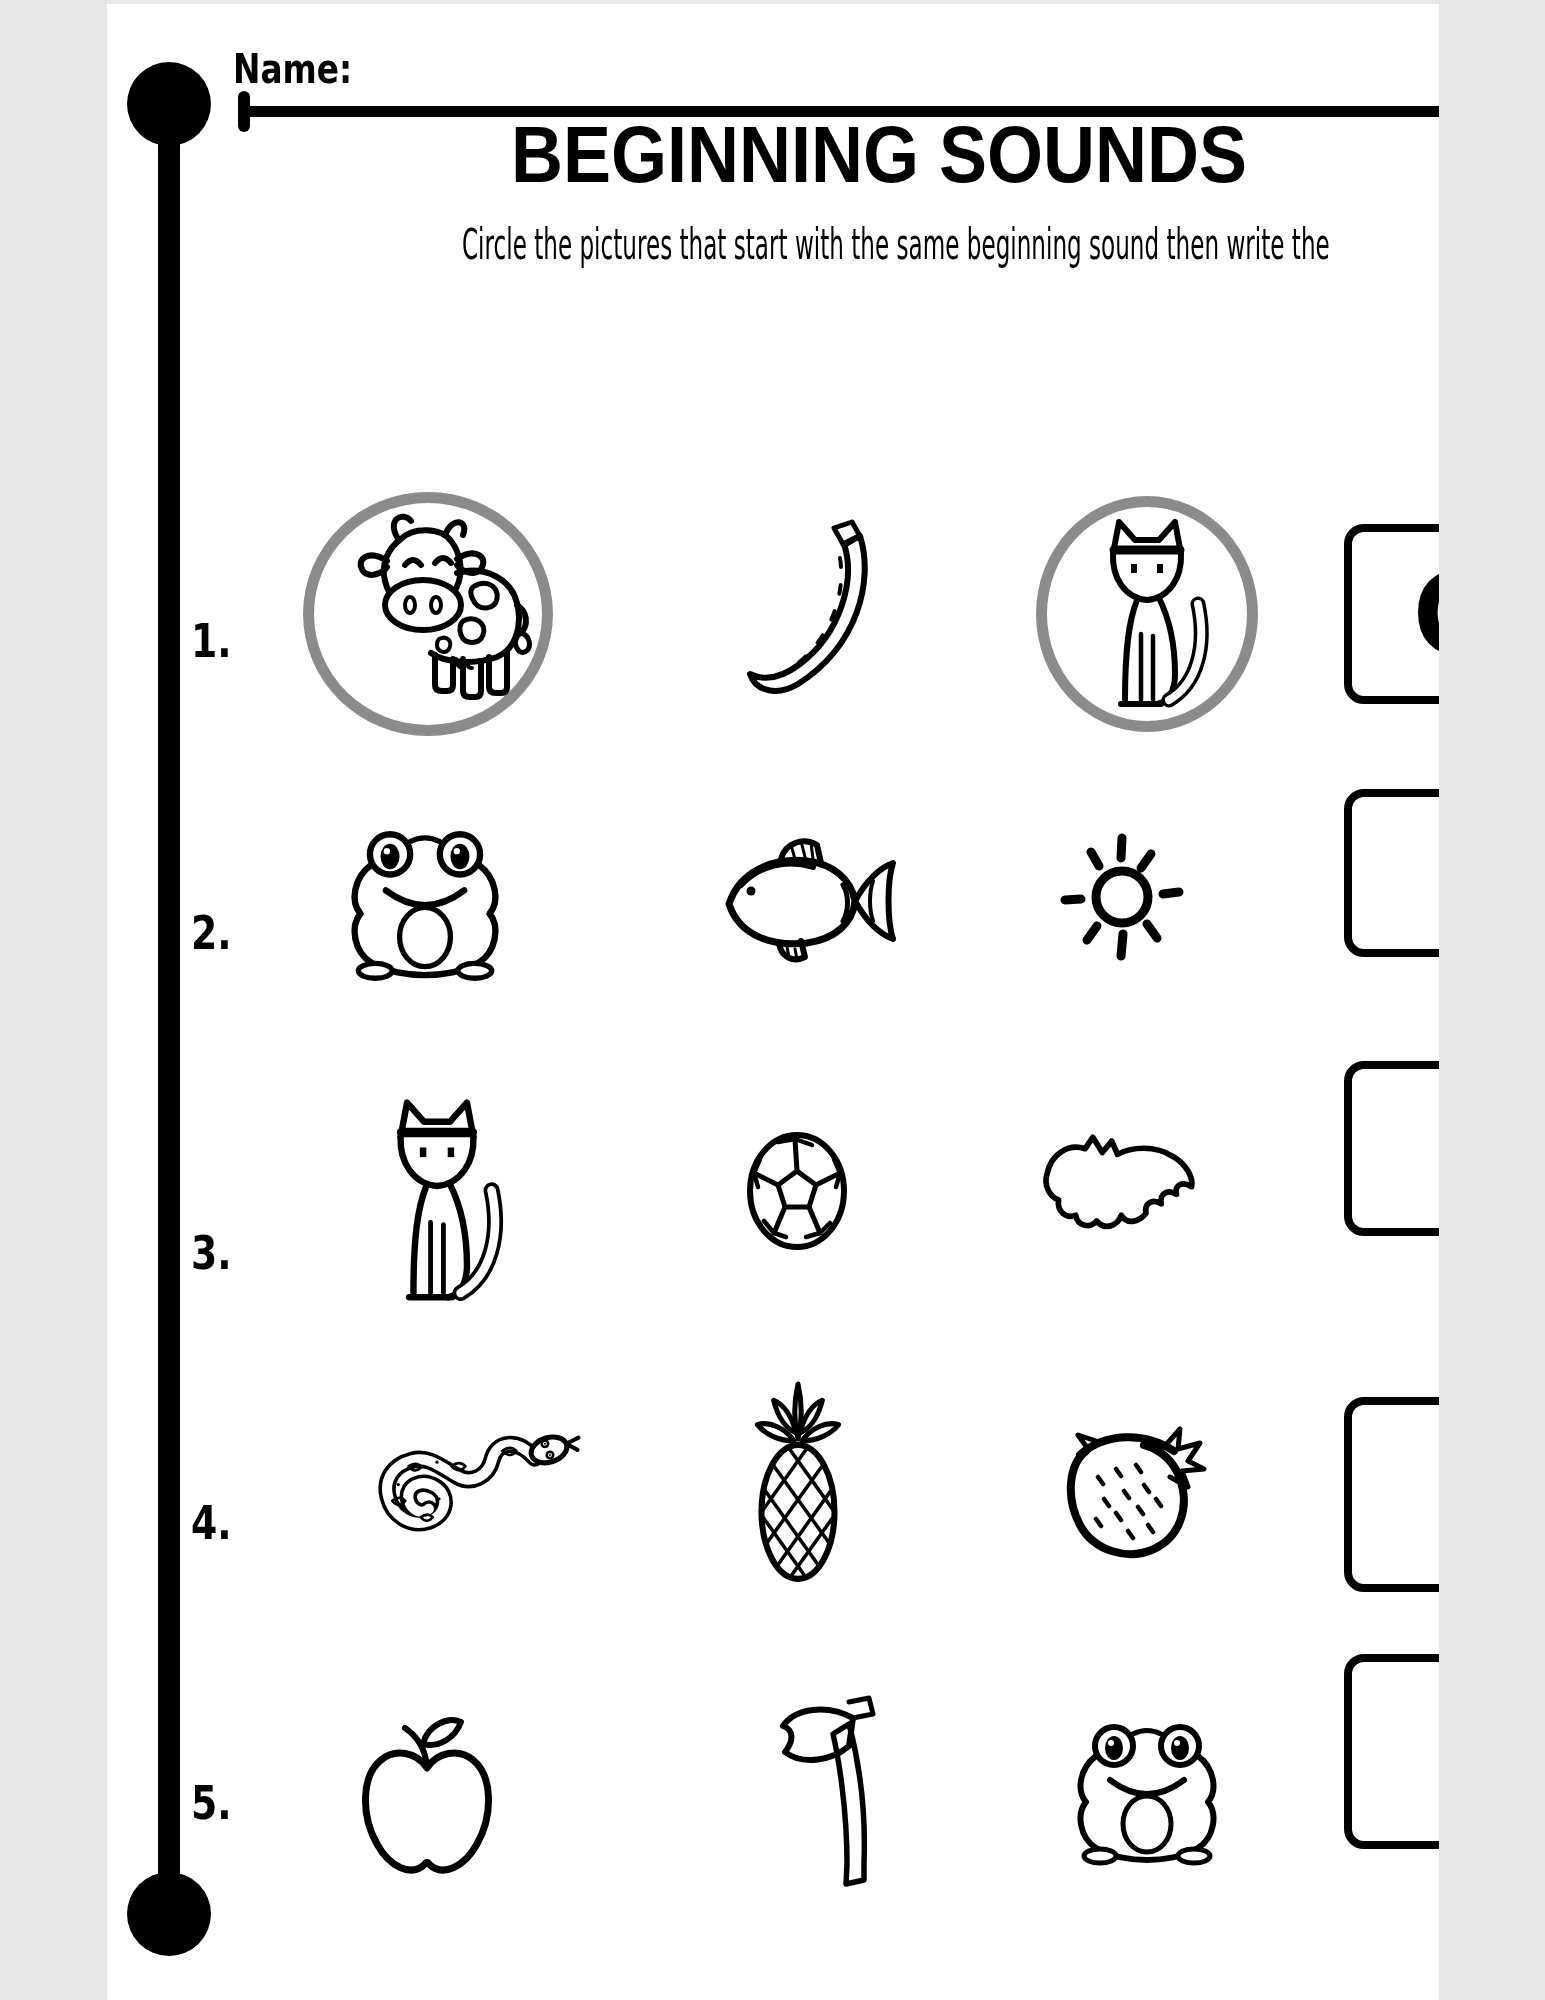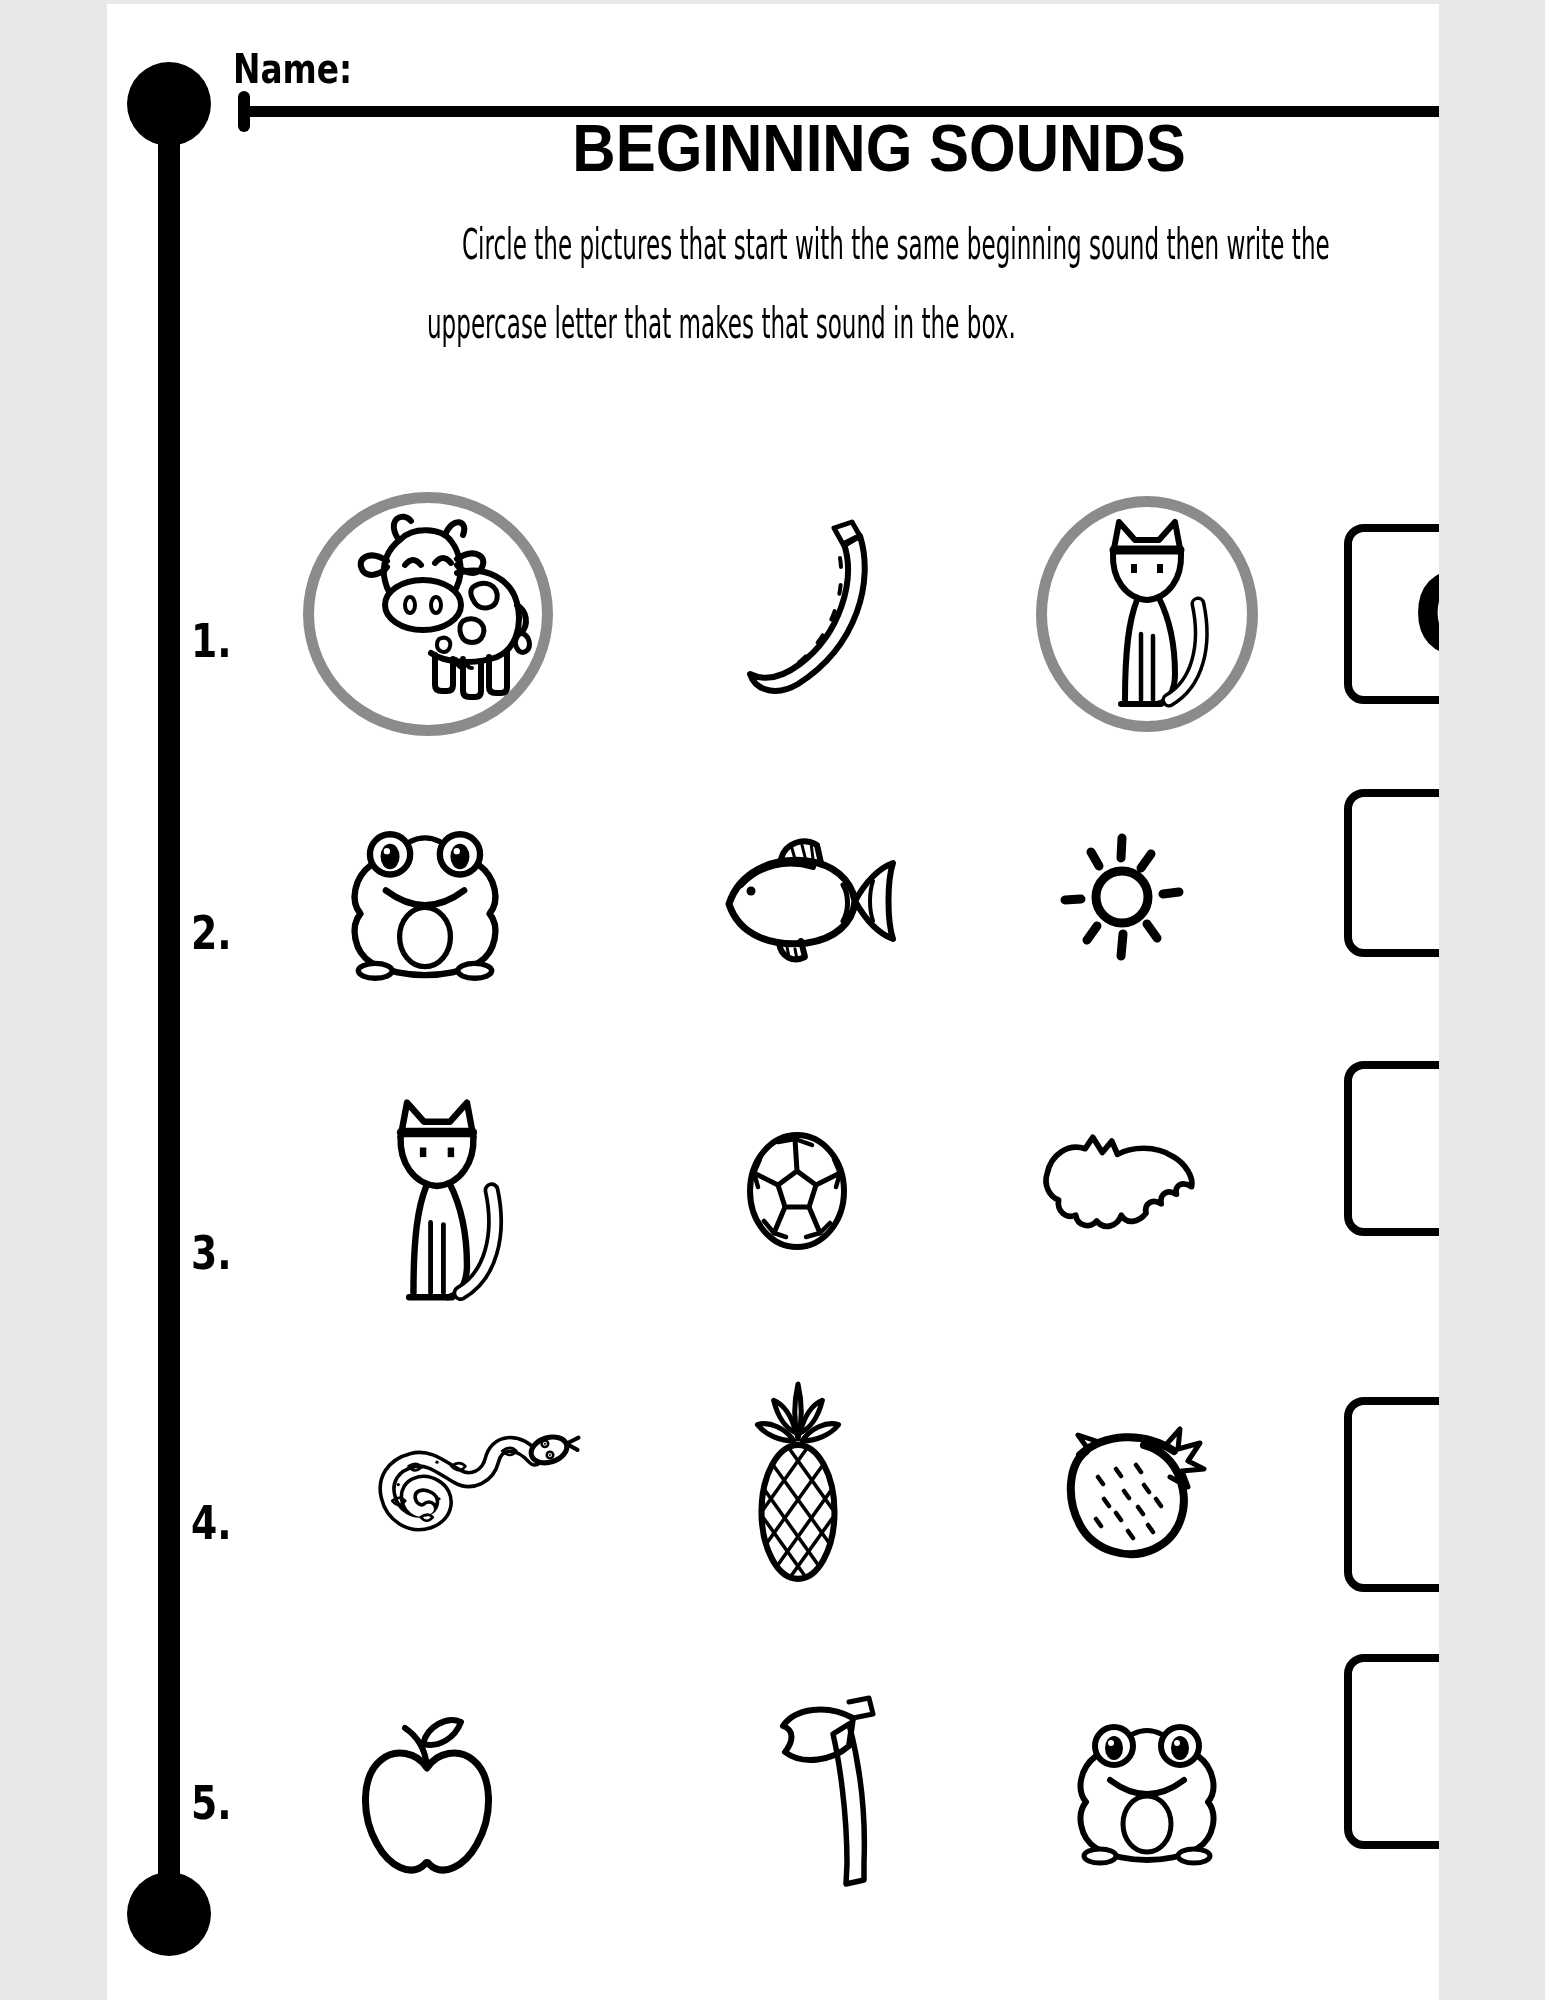--- a/index.html
+++ b/index.html
@@ -7,21 +7,21 @@
     position:relative;width:1332px;height:2000px;background:var(--paper,#fff);
     margin:4px auto;overflow:hidden;font-family:"DejaVu Sans",sans-serif;color:var(--ink,#000);
   }
   .dot{position:absolute;width:84px;height:84px;border-radius:50%;background:var(--ink,#000);}
   .vbar{position:absolute;width:22px;background:var(--ink,#000);border-radius:4px;}
   .name-label{position:absolute;left:126px;top:42px;font-size:40px;font-weight:bold;}
   .name-label>span{display:inline-block;transform:scaleX(.82);transform-origin:left center;}
   .name-line{position:absolute;left:134px;top:102px;width:1292px;height:11px;background:var(--ink,#000);}
   .name-cap{position:absolute;width:12px;height:41px;border-radius:6px;background:var(--ink,#000);top:87px;}
   .title{position:absolute;left:150px;top:110px;width:1245px;text-align:center;
-    font-family:"Liberation Sans",sans-serif;font-size:60px;font-weight:bold;letter-spacing:0;}
+    font-family:"Liberation Sans",sans-serif;font-size:72px;font-weight:bold;letter-spacing:0;}
   .title>span{display:inline-block;transform:scale(1.0,1.1);transform-origin:center;}
   .instructions{position:absolute;left:0px;top:206px;width:1230px;text-align:center;font-weight:normal;}
   .instructions .iline{line-height:70px;white-space:nowrap;}
   .instructions .iline>span{display:inline-block;font-size:42px;transform:scaleX(.55);transform-origin:center;}
   .rownum{position:absolute;left:84px;font-size:46px;font-weight:bold;}
   .rownum>span{display:inline-block;transform:scaleX(.82);transform-origin:left center;}
   .cell{position:absolute;}
   .cell svg{width:100%;height:100%;display:block;}
   .sel-circle{position:absolute;border:11px solid var(--highlight,#8b8b8b);border-radius:50%;box-sizing:border-box;}
   .answer-box{position:absolute;left:1237px;width:213px;border:8px solid var(--ink,#000);border-radius:20px;
@@ -43,21 +43,20 @@
   <div class="vbar" style="left:1474px;top:98px;height:1812px;"></div>
 
   <div class="name-label"><span>Name:</span></div>
   <div class="name-cap" style="left:131px;"></div>
   <div class="name-line"></div>
   <div class="name-cap" style="left:1424px;"></div>
 
   <div class="title"><span>BEGINNING SOUNDS</span></div>
   <div class="instructions">
     <div class="iline"><span>Circle the pictures that start with the same beginning sound then write the</span></div>
-    <div class="iline"><span>uppercase letter that makes that sound in the box.</span></div>
   </div>
 
   <div class="rownum" style="top:610px;"><span>1.</span></div>
   <div class="rownum" style="top:902px;"><span>2.</span></div>
   <div class="rownum" style="top:1222px;"><span>3.</span></div>
   <div class="rownum" style="top:1492px;"><span>4.</span></div>
   <div class="rownum" style="top:1772px;"><span>5.</span></div>
 
   <div class="sel-circle" style="left:196px;top:488px;width:250px;height:244px;"></div>
   <div class="sel-circle" style="left:929px;top:492px;width:222px;height:236px;"></div>

